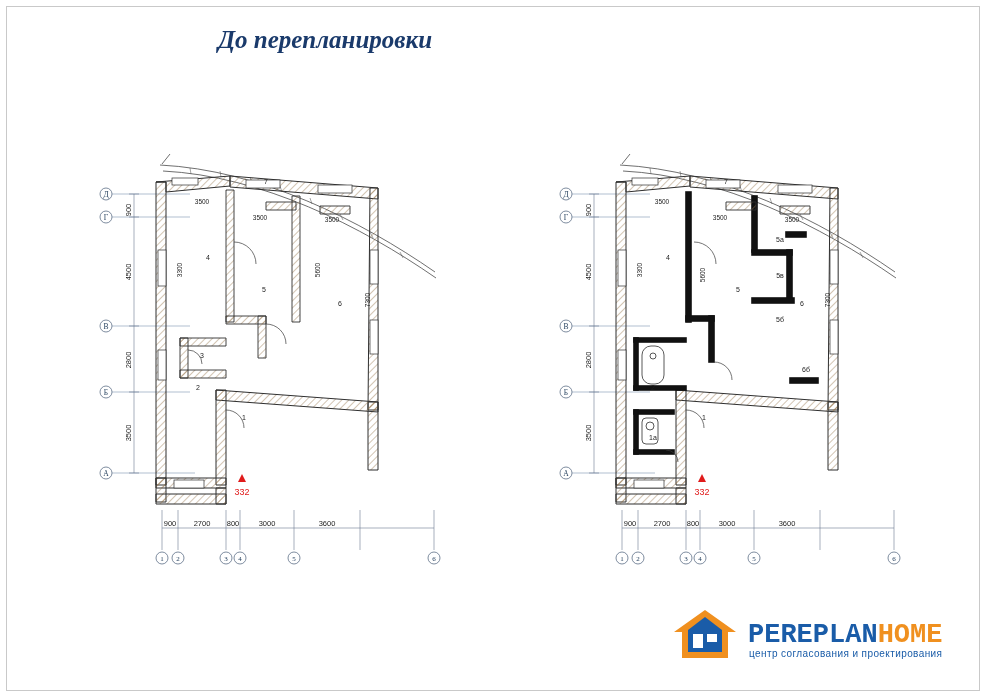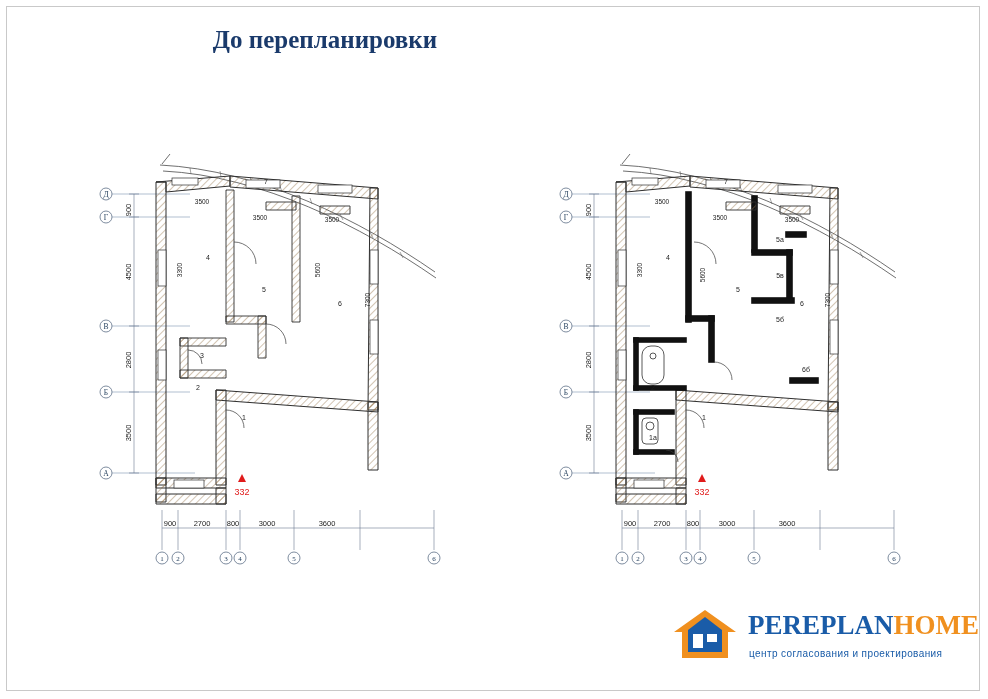--- a/index.html
+++ b/index.html
@@ -33,21 +33,21 @@
   .title {
     position: absolute;
     top: 26px;
     font-family: "Liberation Serif", serif;
     font-weight: bold;
     font-size: 25px;
     color: #1a3a6b;
     text-align: center;
     white-space: nowrap;
   }
-  #title-before { left: 130px; width: 390px; }
+  #title-before { left: 130px; width: 390px; font-style: italic; }
   #title-after  { left: 560px; width: 420px; }
 
   .plan {
     position: absolute;
     top: 110px;
     width: 470px;
     height: 470px;
   }
   #plan-before { left: 30px; }
   #plan-after  { left: 490px; }
@@ -57,22 +57,22 @@
   .logo {
     position: absolute;
     left: 672px;
     top: 608px;
     width: 290px;
     height: 62px;
   }
   .logo-text {
     position: absolute;
     left: 76px;
-    top: 2px;
-    font-family: Liberation Serif, serif;
+    top: 12px;
+    font-family: Liberation Mono, monospace;
     font-weight: bold;
     font-size: 27px;
     letter-spacing: 0px;
     white-space: nowrap;
   }
   .logo-text .blue { color: #1a5ca8; }
   .logo-text .orange { color: #f0901f; }
   .logo-sub {
     position: absolute;
     left: 77px;

